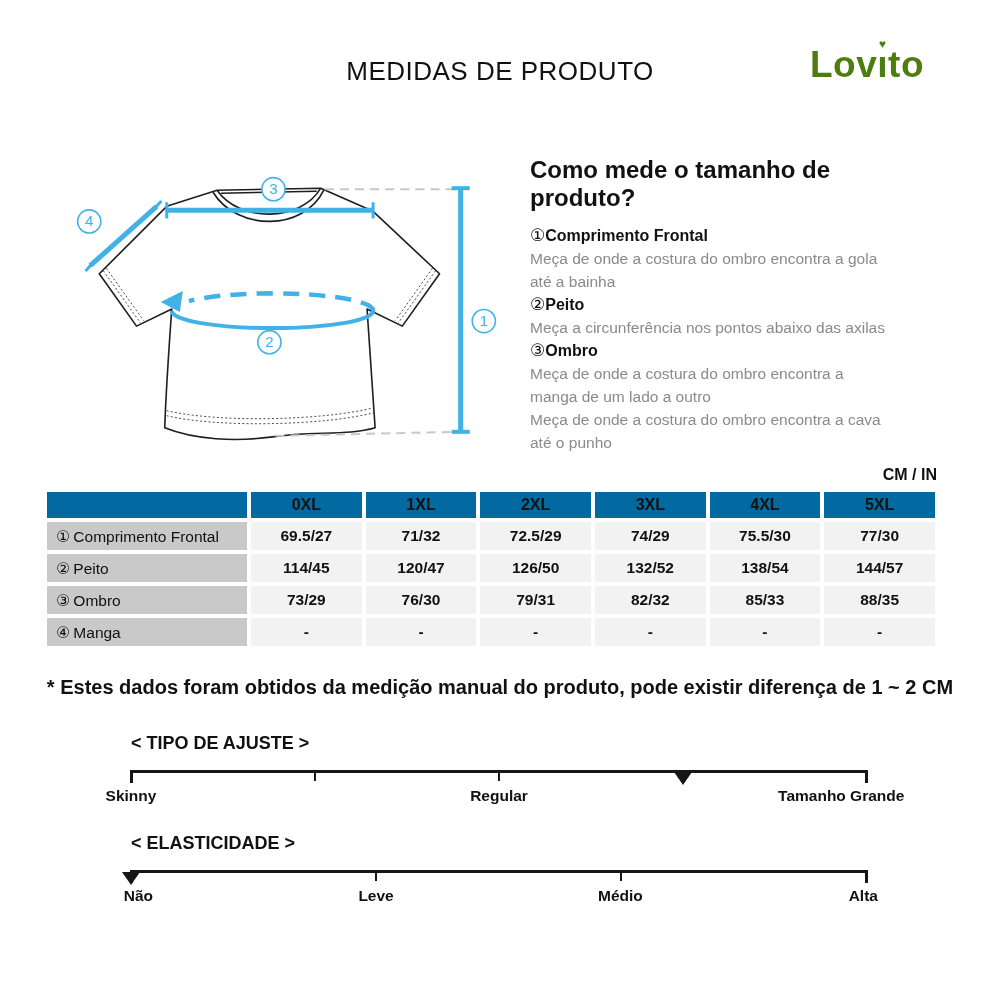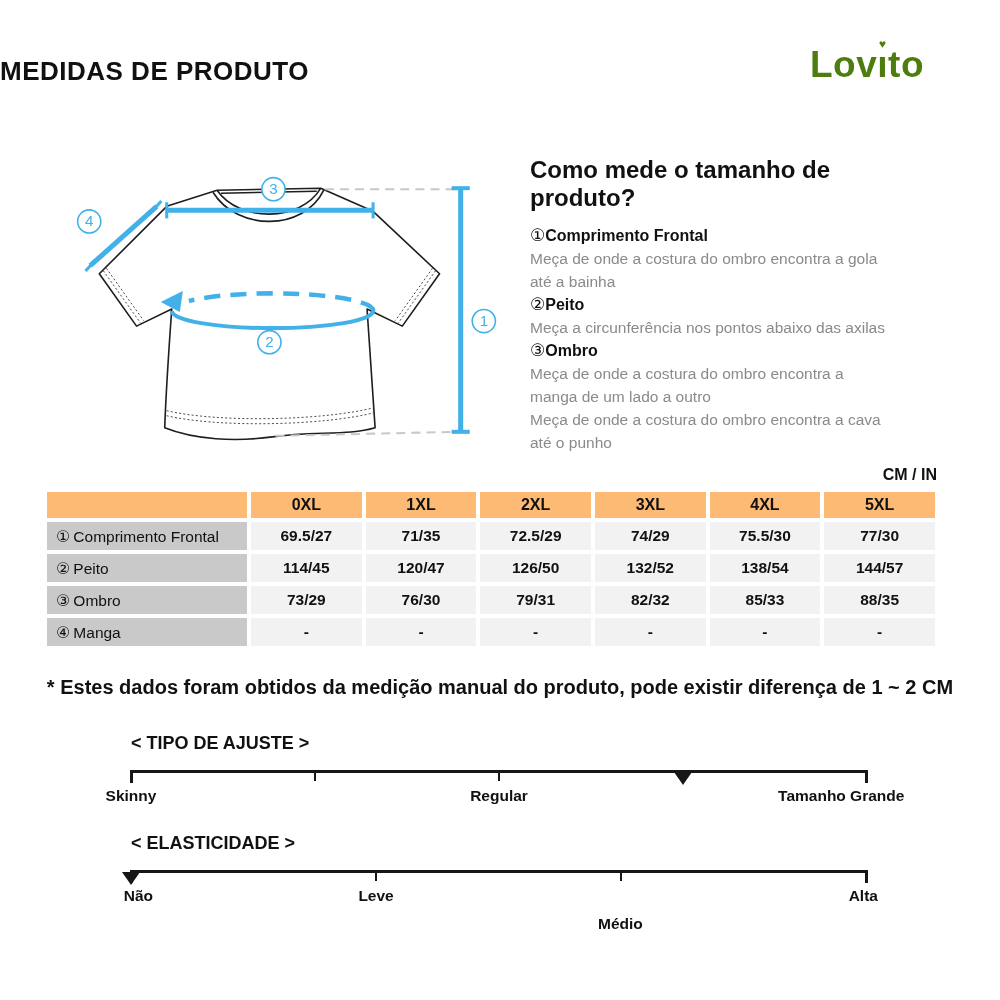--- a/index.html
+++ b/index.html
@@ -1,39 +1,39 @@
 <!DOCTYPE html>
 <html><head>
 <meta charset="utf-8">
 <style>
   html,body{margin:0;padding:0;background:#fff;}
   .page{
     position:relative;width:1000px;height:1000px;background:#ffffff;overflow:hidden;
     font-family:"Liberation Sans","DejaVu Sans",sans-serif;color:#111;
   }
   
-  .page-title{position:absolute;top:56px;left:0;width:1000px;text-align:left;
-    font-size:26px;font-weight:bold;letter-spacing:.5px;}
+  .page-title{position:absolute;top:56px;left:0;width:1000px;text-align:center;
+    font-size:26px;font-weight:normal;letter-spacing:.5px;}
   .brand{position:absolute;top:44px;right:76px;font-size:37px;font-weight:bold;letter-spacing:.5px;color:#4d7c0f;}
   .i-wrap{position:relative;display:inline-block;}
   .heart{position:absolute;left:50%;top:-6px;transform:translateX(-50%);font-size:12px;line-height:1;}
   
   .diagram{position:absolute;left:55px;top:158px;width:455px;height:302px;}
   .diagram svg{font-family:"Liberation Sans","DejaVu Sans",sans-serif;}
   
   .guide{position:absolute;left:530px;top:156px;width:410px;}
   .guide-heading{font-size:24px;font-weight:bold;margin:0 0 12px 0;}
   .g-label{font-size:16px;font-weight:bold;line-height:23px;}
   .g-num{font-weight:400;font-size:17px;}
   .g-desc{font-size:15.5px;color:#8a8a8a;line-height:23px;white-space:pre-line;}
   
   .unit-label{position:absolute;top:466px;right:63px;font-size:16px;font-weight:bold;}
   table.size-table{position:absolute;left:43px;top:488px;width:896px;border-collapse:separate;border-spacing:4px;table-layout:fixed;}
   table.size-table th,table.size-table td{margin:0;}
-  .size-table thead th{background:#fdba74;height:24px;font-size:16px;font-weight:bold;text-align:center;}
+  .size-table thead th{background:#0369a1;height:24px;font-size:16px;font-weight:bold;text-align:center;}
   .size-table .rowlabel{background:#c9c9c9;height:26px;font-size:15.5px;font-weight:400;text-align:left;padding-left:9px;}
   .size-table .rowlabel .num{font-size:16px;margin-right:3px;}
   .size-table td{background:#f2f2f2;height:26px;font-size:15.5px;font-weight:bold;text-align:center;}
   
   .footnote{position:absolute;top:676px;left:0;width:1000px;text-align:center;font-size:20px;font-weight:bold;}
   
   .slider{position:absolute;left:131px;width:736px;}
   .slider-heading{text-align:left;font-size:18px;font-weight:bold;line-height:22px;}
   .slider-track{position:relative;height:16px;margin-top:16px;}
   .track-line{position:absolute;left:0;right:0;top:0;height:3px;background:#161616;}
@@ -166,21 +166,21 @@
         <th>2XL</th>
         <th>3XL</th>
         <th>4XL</th>
         <th>5XL</th>
       </tr>
     </thead>
     <tbody>
       <tr>
         <th class="rowlabel"><span class="num">①</span><span>Comprimento Frontal</span></th>
         <td>69.5/27</td>
-        <td>71/35</td>
+        <td>71/32</td>
         <td>72.5/29</td>
         <td>74/29</td>
         <td>75.5/30</td>
         <td>77/30</td>
       </tr>
       <tr>
         <th class="rowlabel"><span class="num">②</span><span>Peito</span></th>
         <td>114/45</td>
         <td>120/47</td>
         <td>126/50</td>
@@ -234,18 +234,18 @@
       <div class="track-line"></div>
       <div class="tick-end left"></div>
       <div class="tick-end right"></div>
       <div class="tick" style="left: 33.3%;"></div>
       <div class="tick" style="left: 66.6%;"></div>
       <div class="marker" style="left: 0%;"></div>
     </div>
     <div class="slider-labels">
       <span style="left: 1%;">Não</span>
       <span style="left: 33.3%;">Leve</span>
-      <span style="left: 66.5%; margin-top: 28px;">Médio</span>
+      <span style="left: 66.5%;">Médio</span>
       <span style="left: 99.5%;">Alta</span>
     </div>
   </div>
 
 </div>
 
 </body></html>

